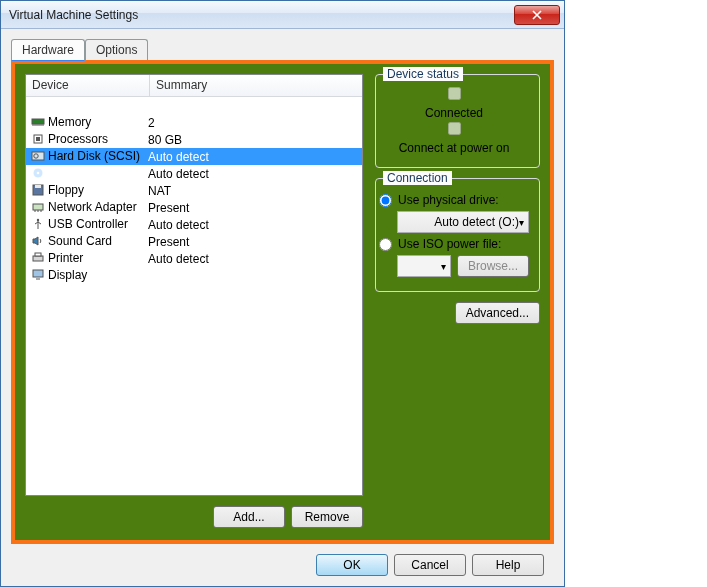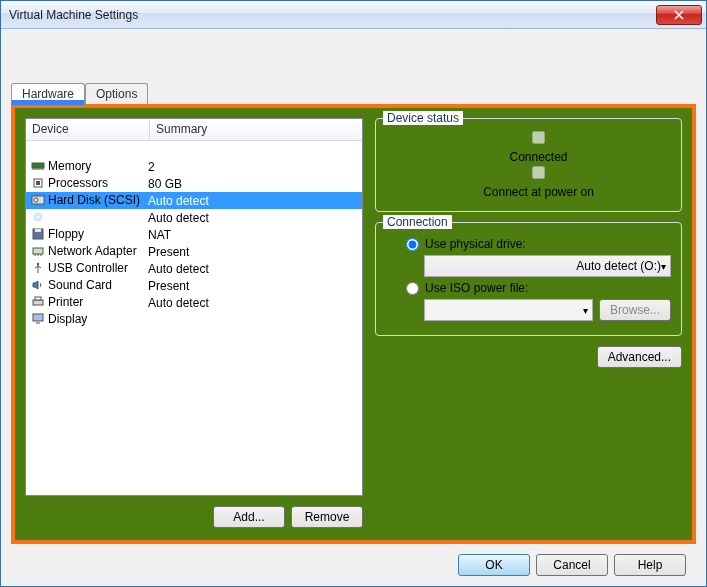--- a/index.html
+++ b/index.html
@@ -1,50 +1,50 @@
 <!DOCTYPE html>
 <html><head>
 <meta charset="utf-8">
 <style>
 * { box-sizing: border-box; margin: 0; padding: 0; font-family: "Segoe UI", Tahoma, sans-serif; font-size: 12px; }
 body { width: 707px; height: 587px; background: #fff; overflow: hidden; }
 
-.window { width: 707px; height: 587px; border: 1px solid #3a6ea5; background: #f0f0f0; display: flex; flex-direction: column; gap: 44px; }
+.window { width: 565px; height: 587px; border: 1px solid #3a6ea5; background: #f0f0f0; display: flex; flex-direction: column; }
 
 .titlebar { height: 28px; background: linear-gradient(to bottom, #f6f9fd 0%, #e1ebf7 45%, #cfdef1 46%, #dce8f7 100%); display: flex; align-items: center; padding-left: 8px; border-bottom: 1px solid #a0b6d4; }
 .titlebar .title { color: #1a1a1a; flex: 1; }
 .close-btn { width: 46px; height: 20px; margin-right: 4px; background: linear-gradient(to bottom, #e9a6a0 0%, #d9433a 45%, #c8251b 46%, #d54b42 100%); border: 1px solid #8b1a12; border-radius: 3px; display: flex; align-items: center; justify-content: center; cursor: pointer; }
 .close-btn svg { width: 10px; height: 10px; }
 
 .content { flex: 1; padding: 10px 10px 0 10px; display: flex; flex-direction: column; }
 
 .tabstrip { height: 21px; display: flex; position: relative; z-index: 2; }
 .tab { padding: 3px 10px 2px 10px; border: 1px solid #919b9c; border-bottom: none; background: #f0f0f0; border-top-left-radius: 3px; border-top-right-radius: 3px; margin-right: 0; cursor: pointer; color: #333; position: relative; }
-.tab.active { background: #fcfcfc; border-bottom: 5px solid #3b82f6; margin-bottom: -1px; z-index: 3; }
+.tab.active { background: #fcfcfc; border-bottom: 1px solid #3b82f6; margin-bottom: -1px; z-index: 3; }
 
 .tabcontent { flex: 1; border: 4px solid #f97316; background: #4d7c0f; padding: 10px; display: flex; gap: 12px; position: relative; }
 
 .leftpane { width: 338px; display: flex; flex-direction: column; }
 .device-table { flex: 1; border: 1px solid #828790; background: #fff; display: flex; flex-direction: column; overflow: hidden; }
 .dt-header { display: flex; height: 22px; background: linear-gradient(to bottom, #fff, #f1f4f9); border-bottom: 1px solid #d6d9de; }
 .dt-h { padding: 3px 6px; color: #333; border-right: 1px solid #d6d9de; }
 .dt-h.col1 { width: 124px; }
 .dt-h.col2 { flex: 1; border-right: none; }
 .dt-rows { flex: 1; overflow: auto; }
 .dt-row { display: flex; height: 17px; align-items: center; padding: 0 4px; cursor: pointer; color: #000; }
 .dt-row.selected { background: #3399ff; color: #fff; }
 .dt-row .ic { width: 16px; height: 14px; display: inline-flex; align-items: center; justify-content: center; margin-right: 2px; }
 .dt-row .c1 { width: 118px; display: flex; align-items: center; margin-top: 33px; }
 .dt-row .c2 { flex: 1; }
 
 .leftbtns { height: 34px; display: flex; justify-content: flex-end; gap: 6px; align-items: center; padding-top: 8px; }
 .btn { min-width: 72px; height: 22px; border: 1px solid #707070; background: linear-gradient(to bottom, #f2f2f2, #e3e3e3); border-radius: 3px; cursor: pointer; color: #000; padding: 0 10px; }
 
 .rightpane { flex: 1; display: flex; flex-direction: column; gap: 10px; }
-.groupbox { border: 1px solid #d6d9de; padding: 10px 10px 10px 30px; position: relative; border-radius: 4px; }
+.groupbox { border: 1px solid #d6d9de; padding: 10px 10px 10px 3px; position: relative; border-radius: 4px; }
 .groupbox .legend { position: absolute; top: -8px; left: 7px; background: #fcfcfc; padding: 0 4px; color: #17365d; }
 .chk-row { display: flex; align-items: center; gap: 6px; margin: 2px 0; flex-direction: column; }
 .chk-row input[type=checkbox] { width: 13px; height: 13px; }
 .chk-row label { color: #000; }
 
 .radio-row { display: flex; align-items: center; gap: 6px; margin: 4px 0; }
 .radio-row input[type=radio] { width: 13px; height: 13px; }
 .radio-row label { color: #000; }
 
 .indent { padding-left: 18px; margin-bottom: 4px; }

